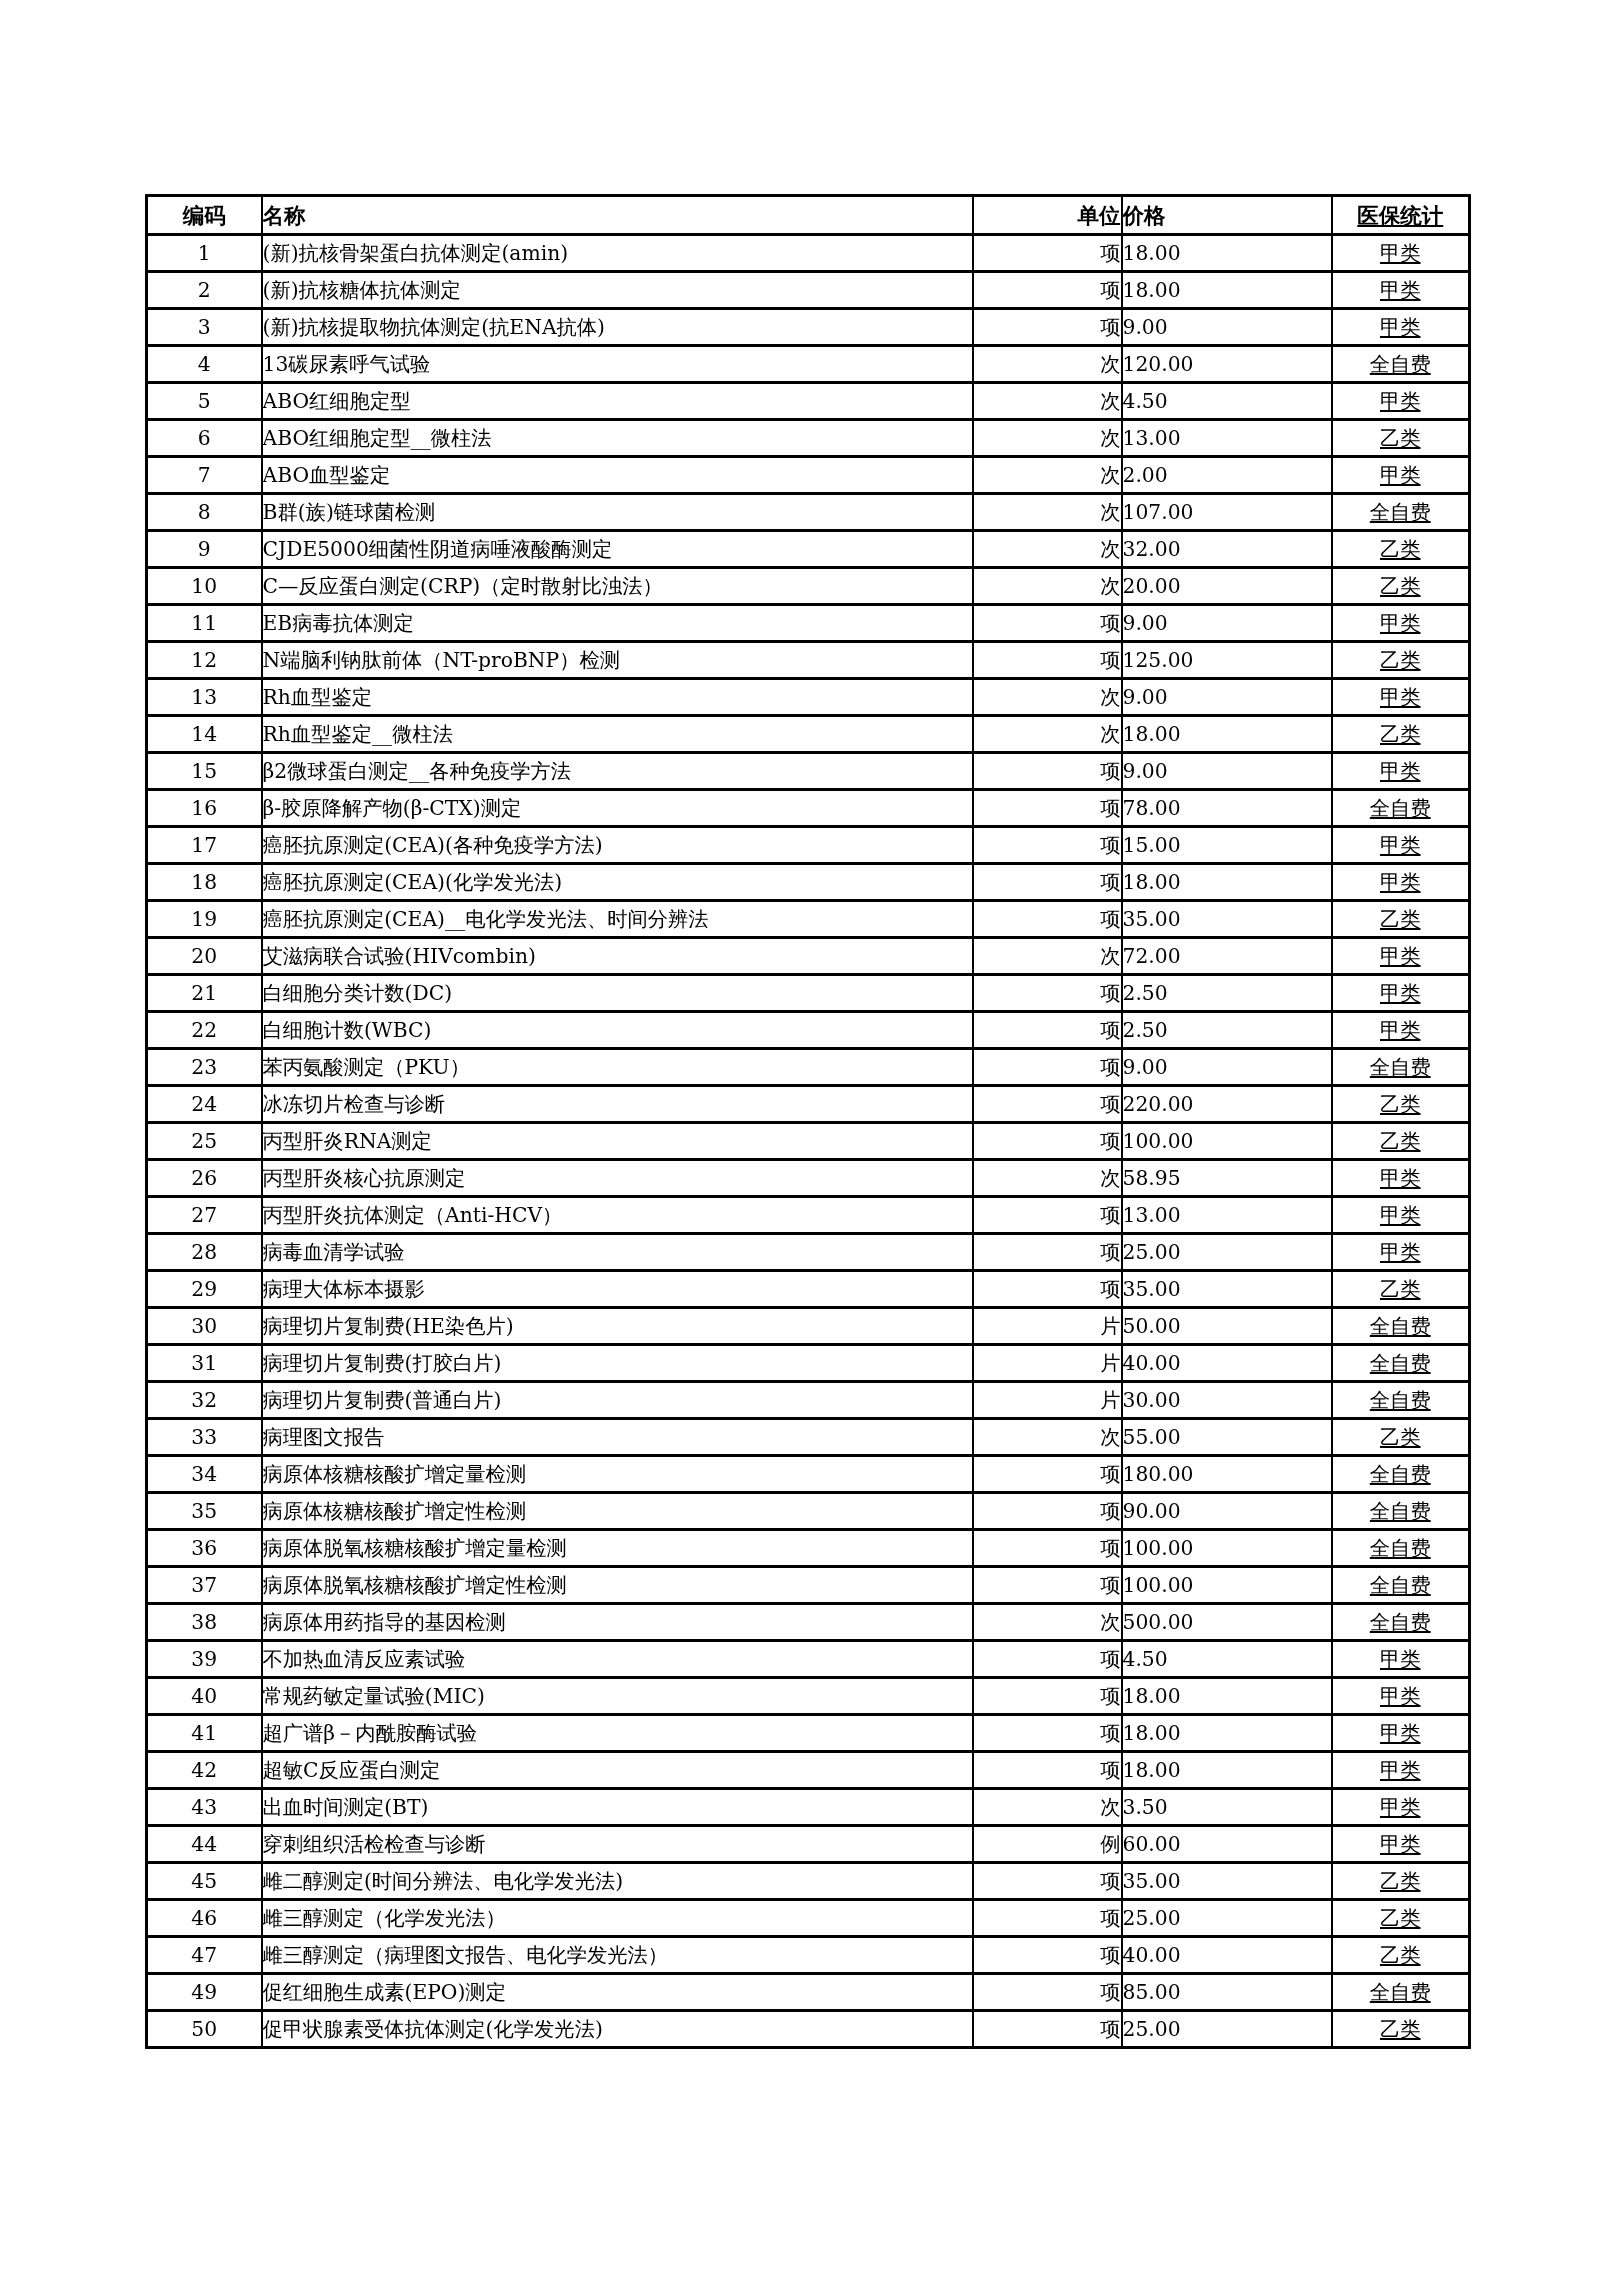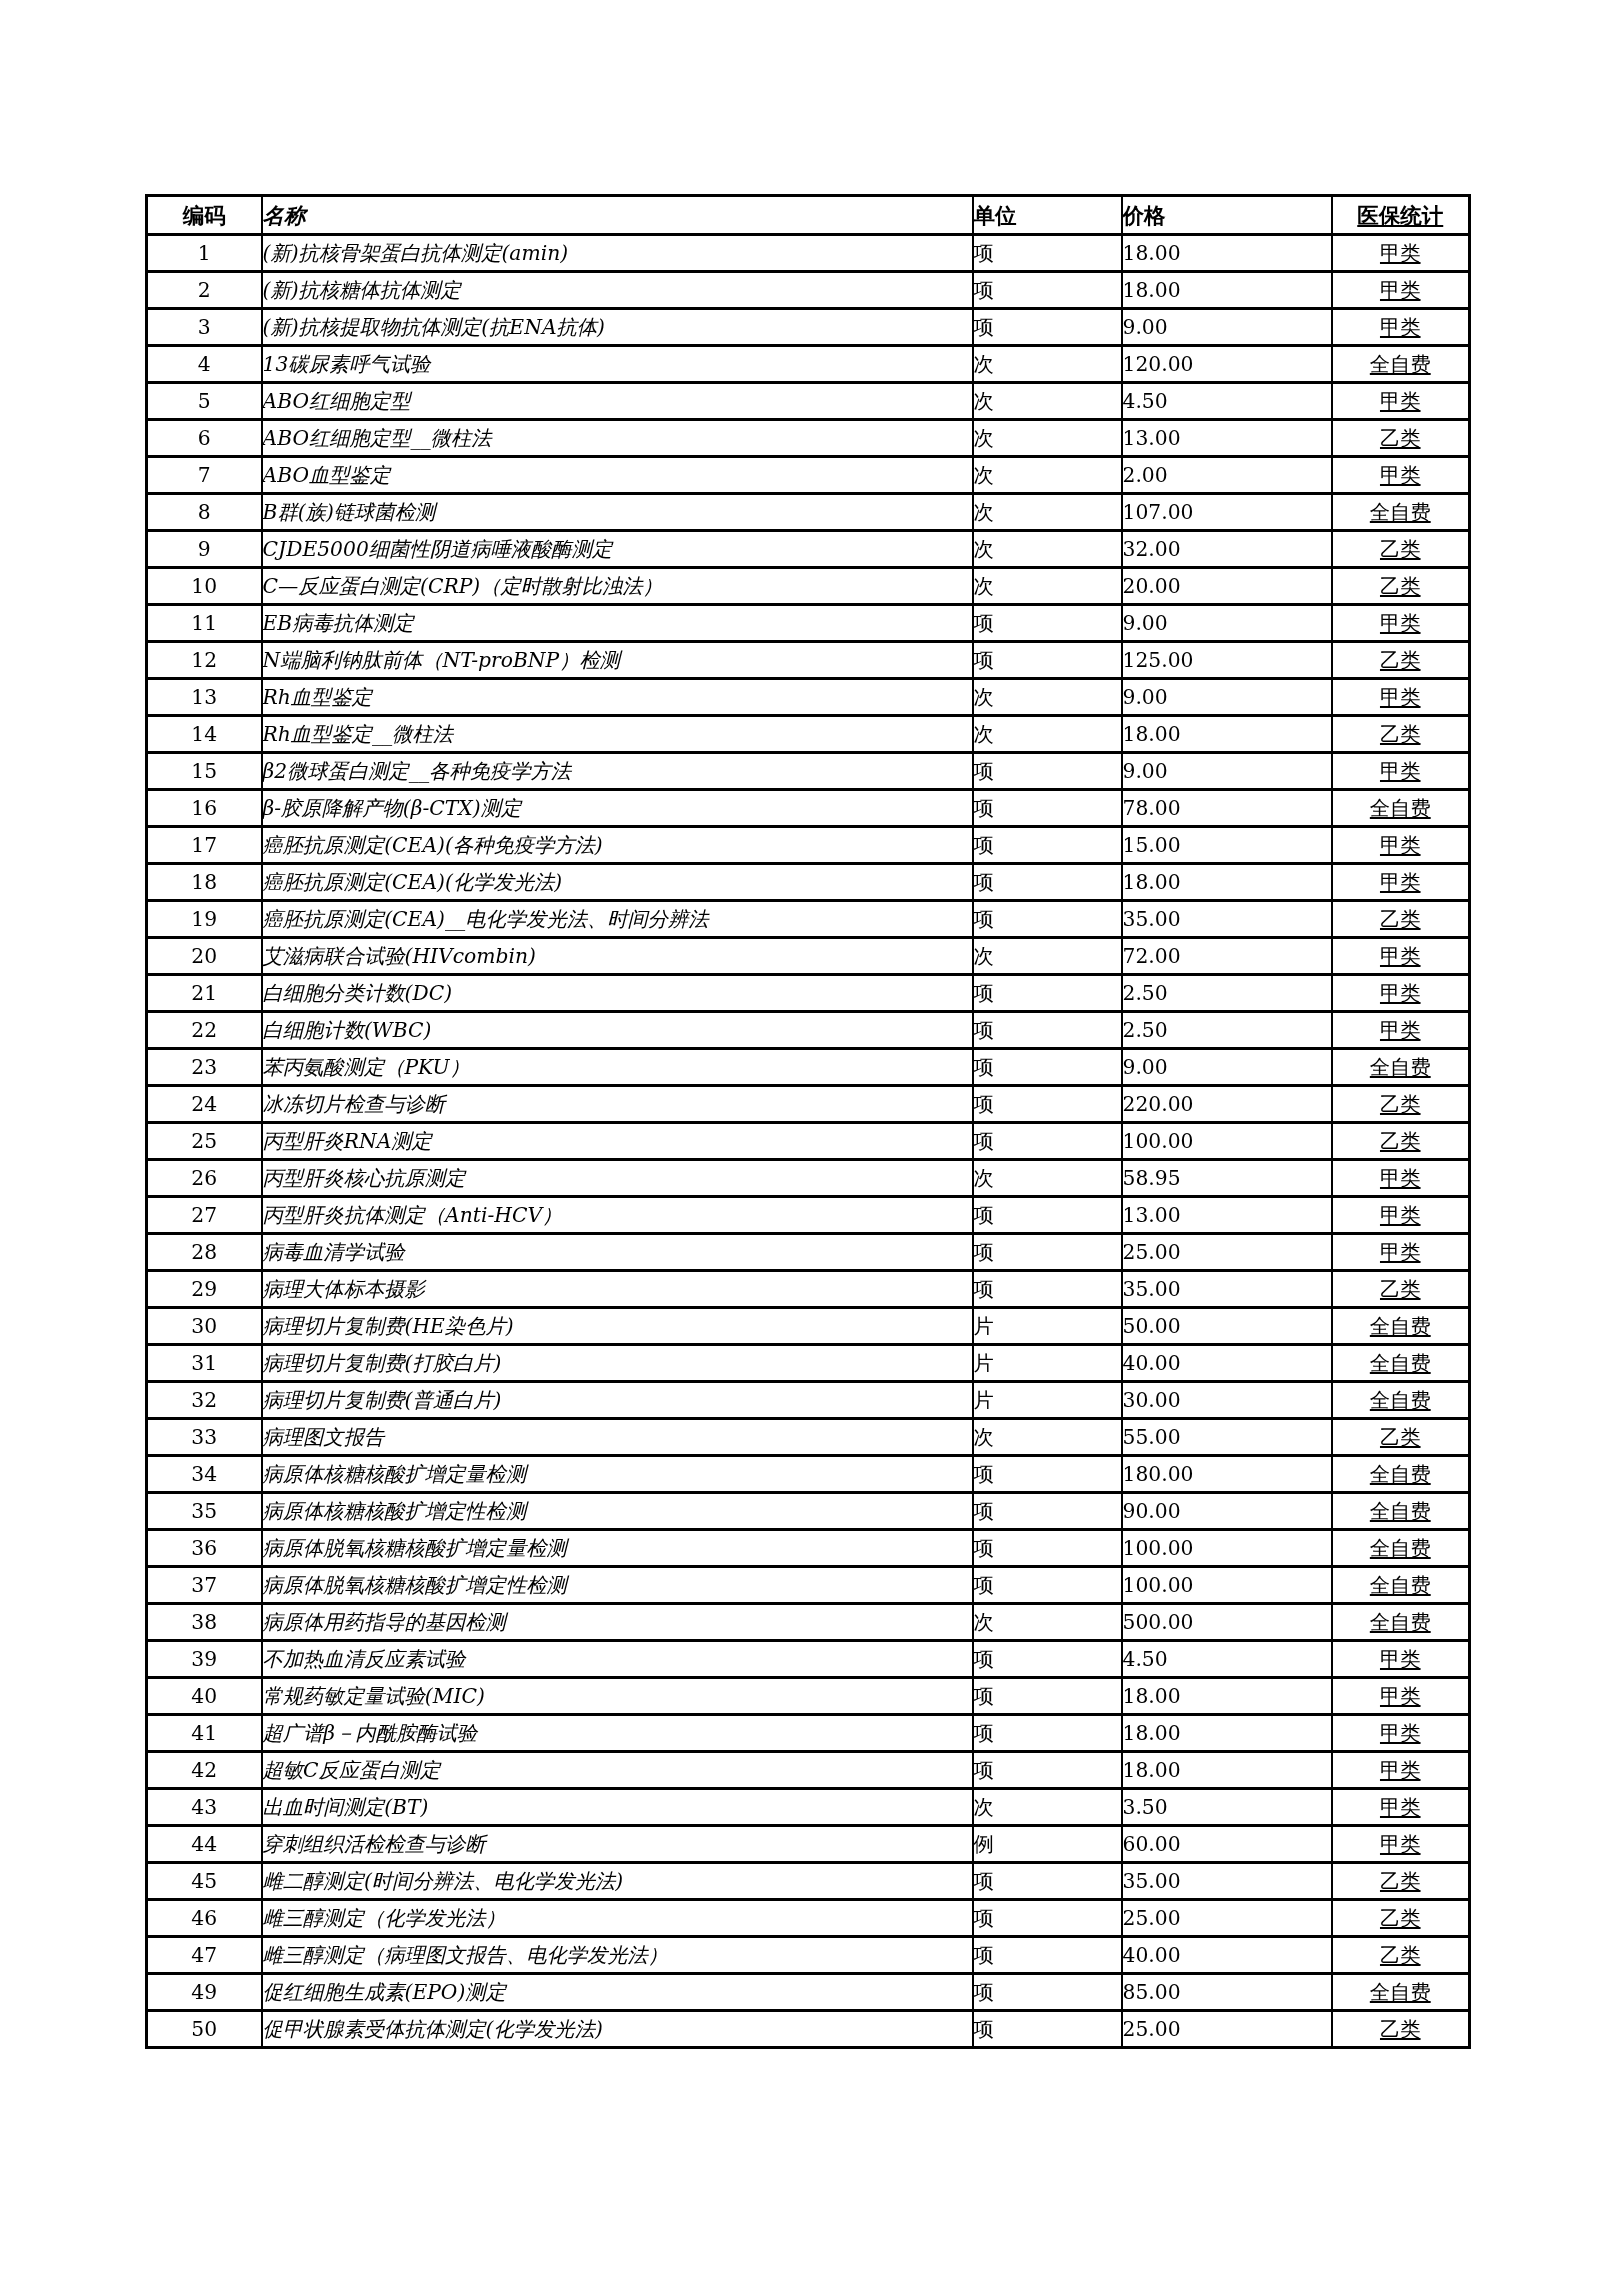--- a/index.html
+++ b/index.html
@@ -51,22 +51,22 @@
   thead th {
     font-weight: bold;
     font-size: 21.5px;
     text-align: center;
   }
   tbody td {
     font-size: 20.3px;
     font-weight: normal;
   }
   .col-0 { text-align: center; }          
-  .col-1 { text-align: left; padding-left: 4.8px; font-style: italic; }  
-  .col-2 { text-align: left; }          
+  .col-1 { text-align: left; padding-left: 4.8px; }  
+  .col-2 { text-align: right; }          
   .col-3 { text-align: left; }          
   .col-4 { text-align: center; text-decoration: underline; }          
 </style>
 </head>
 <body>
 
 <div class="page">
   <table class="price-table">
     <colgroup>
         <col style="width: 115px;">

